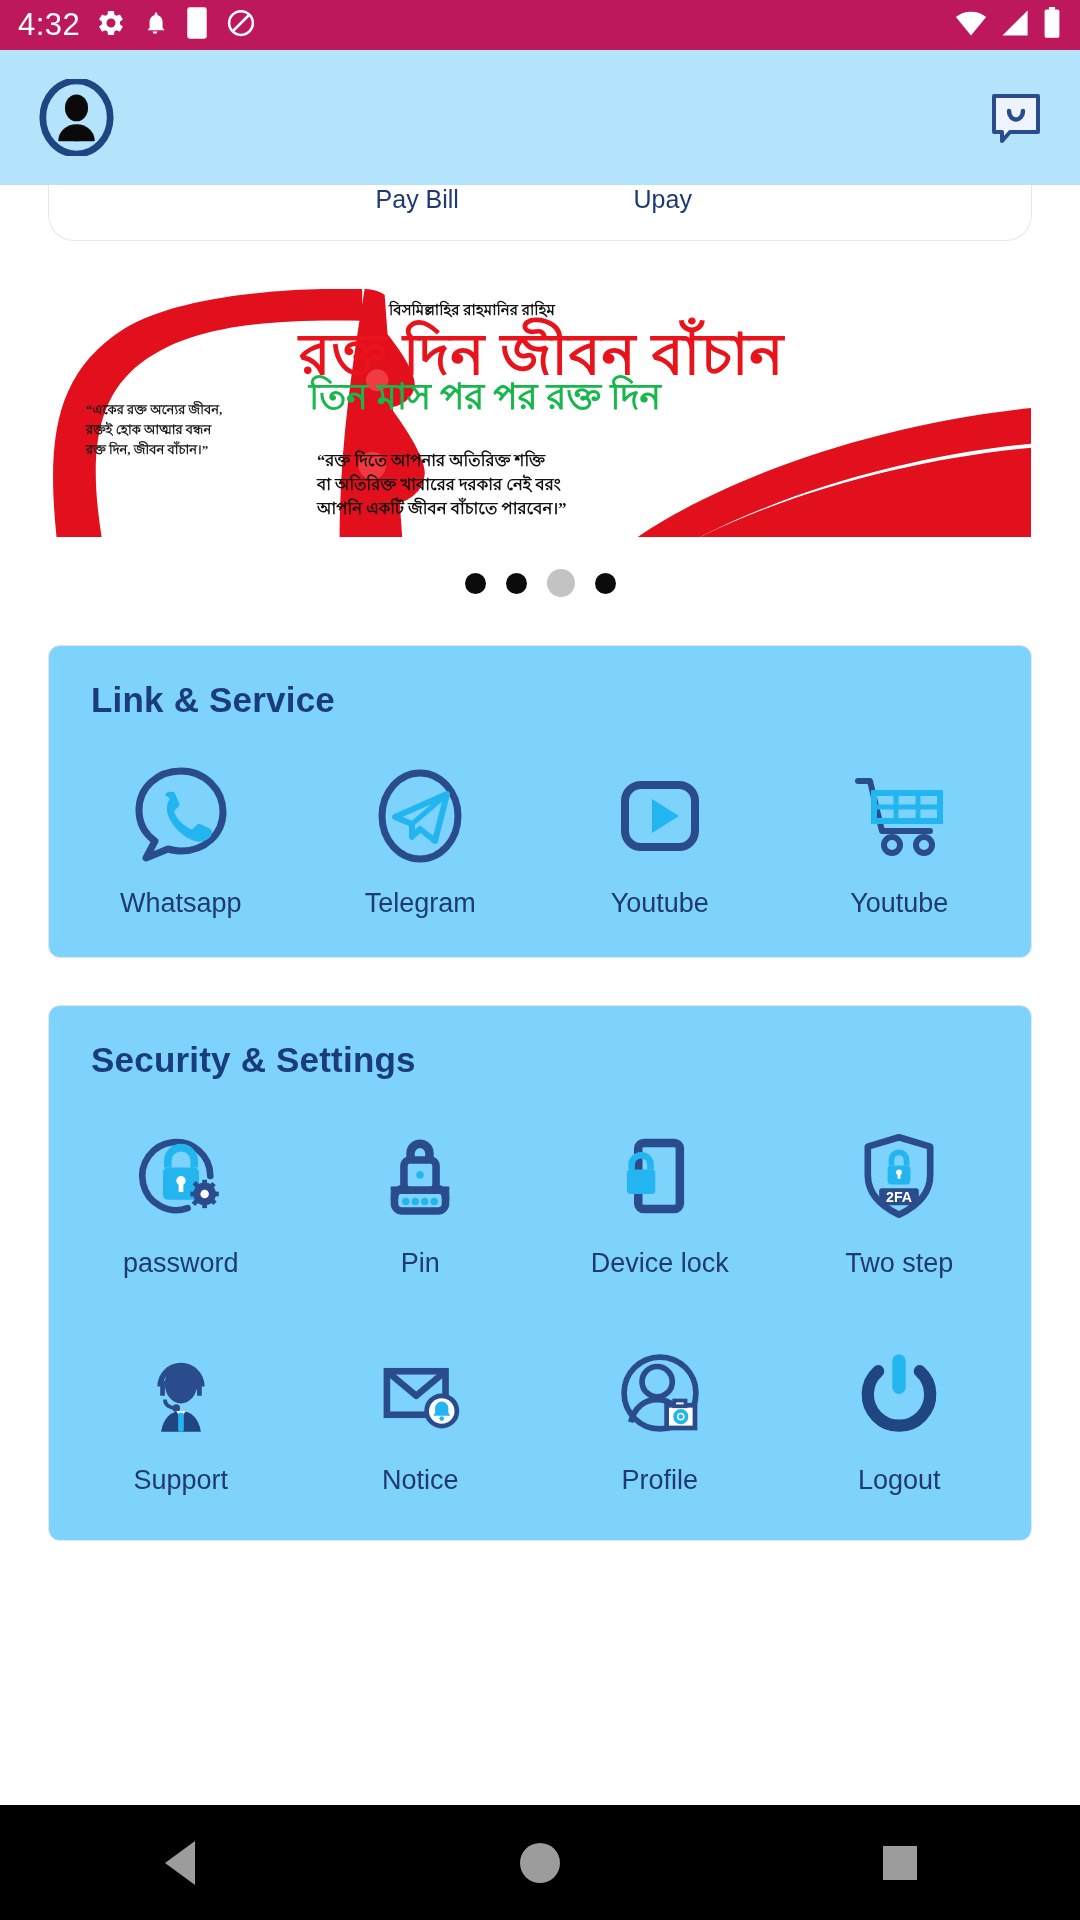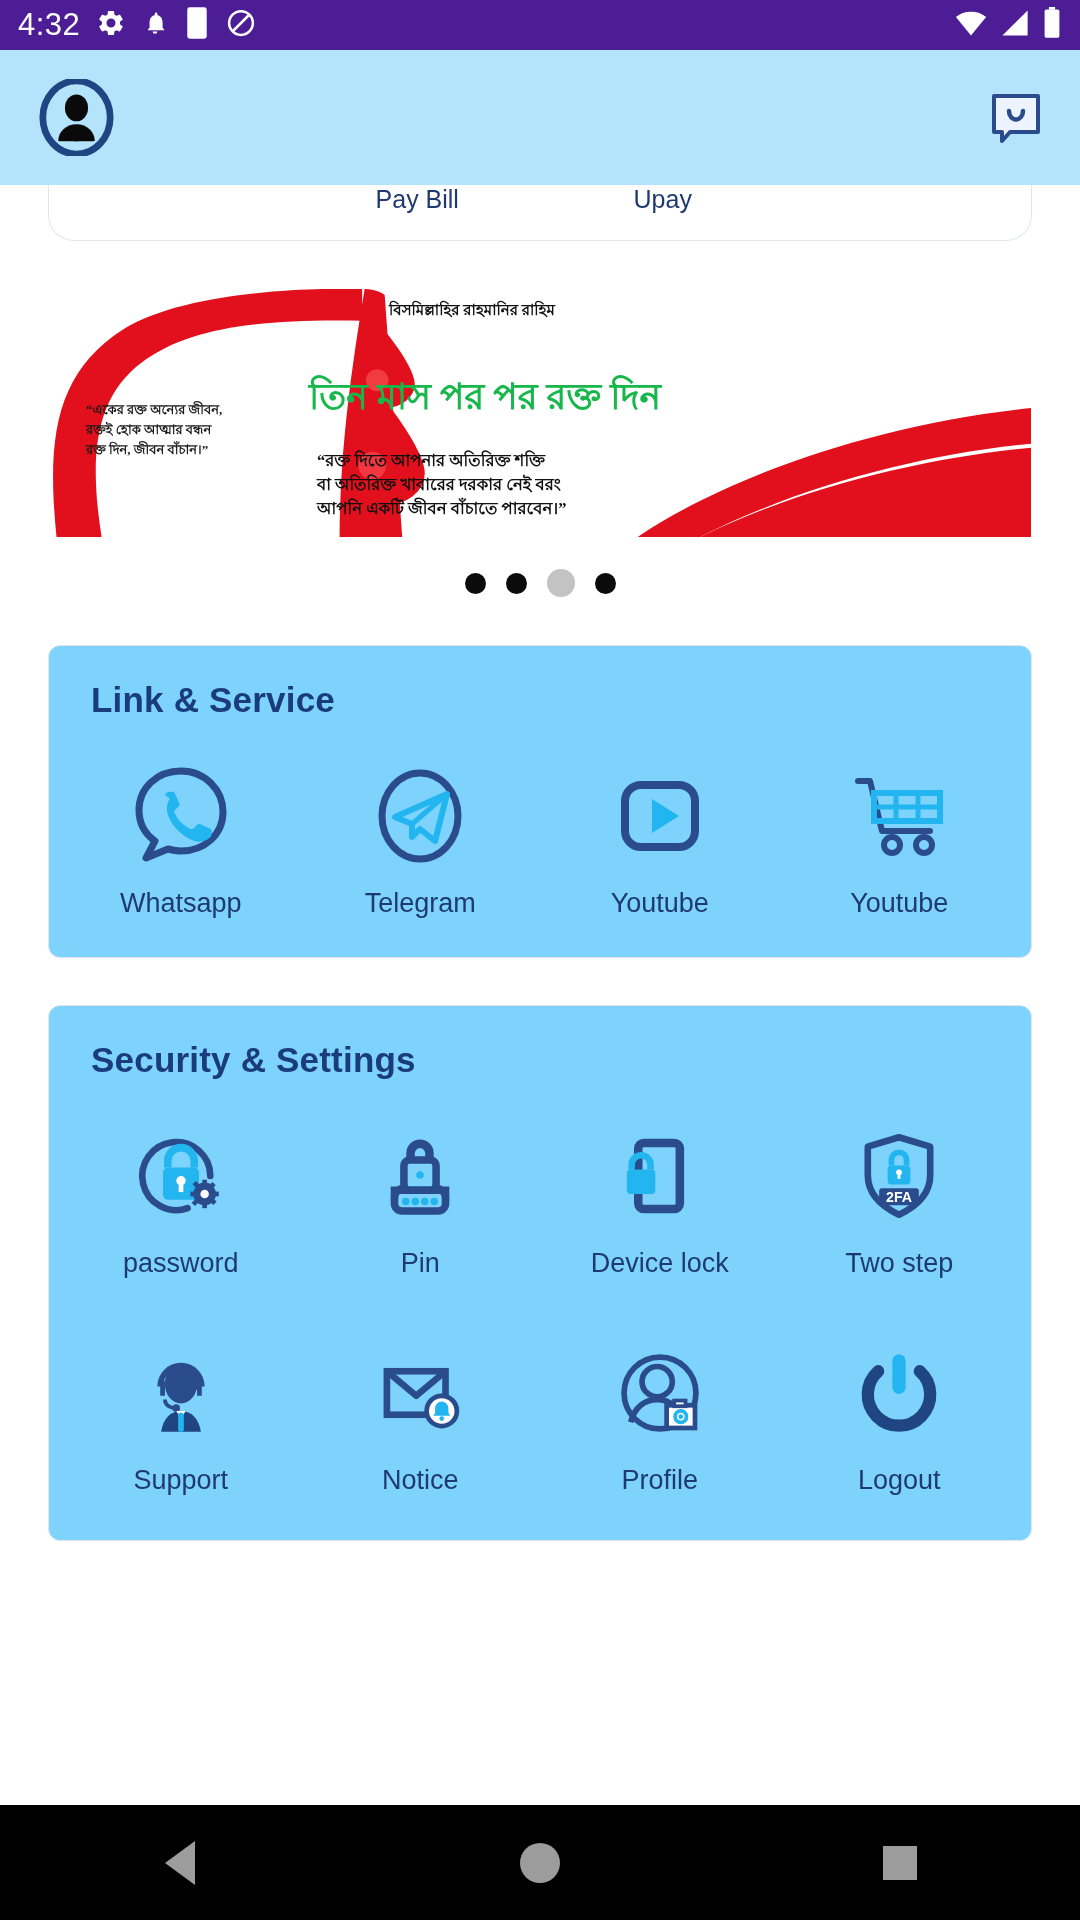--- a/index.html
+++ b/index.html
@@ -6,21 +6,21 @@
   html,body { width:1080px; height:1920px; }
   body {
     font-family:"Liberation Sans", sans-serif;
     background:#ffffff;
     overflow:hidden;
     position:relative;
   }
 
   
   .statusbar{
-    height:50px; background:#4c1d95; color:#fff;
+    height:50px; background:#be185d; color:#fff;
     display:flex; align-items:center; padding:0 18px;
     position:relative;
   }
   .sb-left{ display:flex; align-items:center; gap:16px; }
   .sb-time{ font-size:31px; font-weight:400; letter-spacing:.5px; }
   .sb-right{ position:absolute; right:18px; top:0; height:50px;
              display:flex; align-items:center; gap:11px; }
   .ic{ display:inline-block; }
 
   
@@ -239,20 +239,21 @@
       <path d="M784 160 C700 170 600 200 520 250 L784 250 Z" fill="#e2101c"></path>
       <path d="M784 120 C660 136 540 190 470 250 L520 250 C600 198 700 166 784 156 Z" fill="#e2101c"></path>
 
       <path d="M268 42 C268 42 292 78 292 96 a24 24 0 01-48 0 C244 78 268 42 268 42 Z" fill="#e2101c"></path>
       <ellipse cx="262" cy="92" rx="9" ry="11" fill="#ff5d63" opacity=".55"></ellipse>
       <path d="M268 112 C268 112 300 162 300 186 a32 32 0 01-64 0 C236 162 268 112 268 112 Z" fill="#e2101c"></path>
       <ellipse cx="258" cy="178" rx="11" ry="14" fill="#ff5d63" opacity=".5"></ellipse>
     </svg>
 
     <div class="b-bismillah">বিসমিল্লাহির রাহমানির রাহিম</div>
+    <div class="b-title">রক্ত দিন জীবন বাঁচান</div>
     <div class="b-sub">তিন মাস পর পর রক্ত দিন</div>
     <div class="b-quote-left" style="white-space:pre-line">“একের রক্ত অন্যের জীবন,
 রক্তই হোক আত্মার বন্ধন
 রক্ত দিন, জীবন বাঁচান।”</div>
     <div class="b-quote-right" style="white-space:pre-line">“রক্ত দিতে আপনার অতিরিক্ত শক্তি
 বা অতিরিক্ত খাবারের দরকার নেই বরং
 আপনি একটি জীবন বাঁচাতে পারবেন।”</div>
   </div>
 
   <div class="dots">

